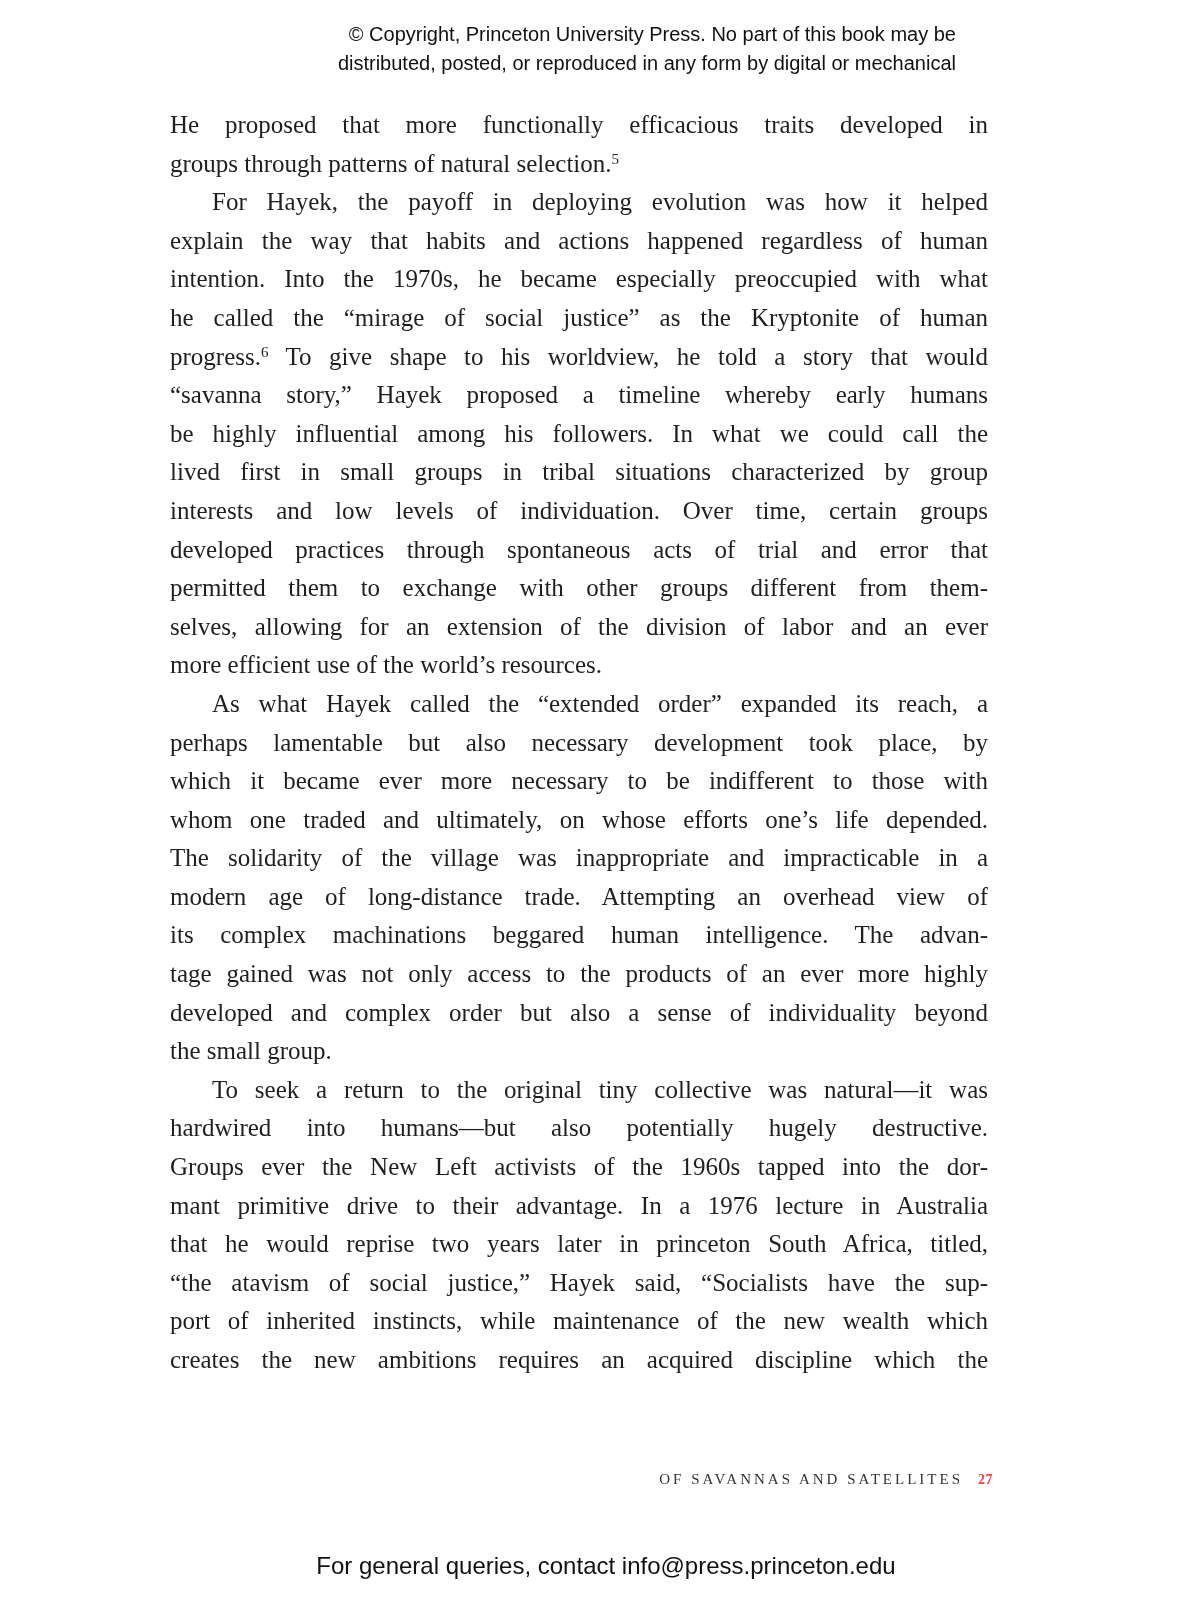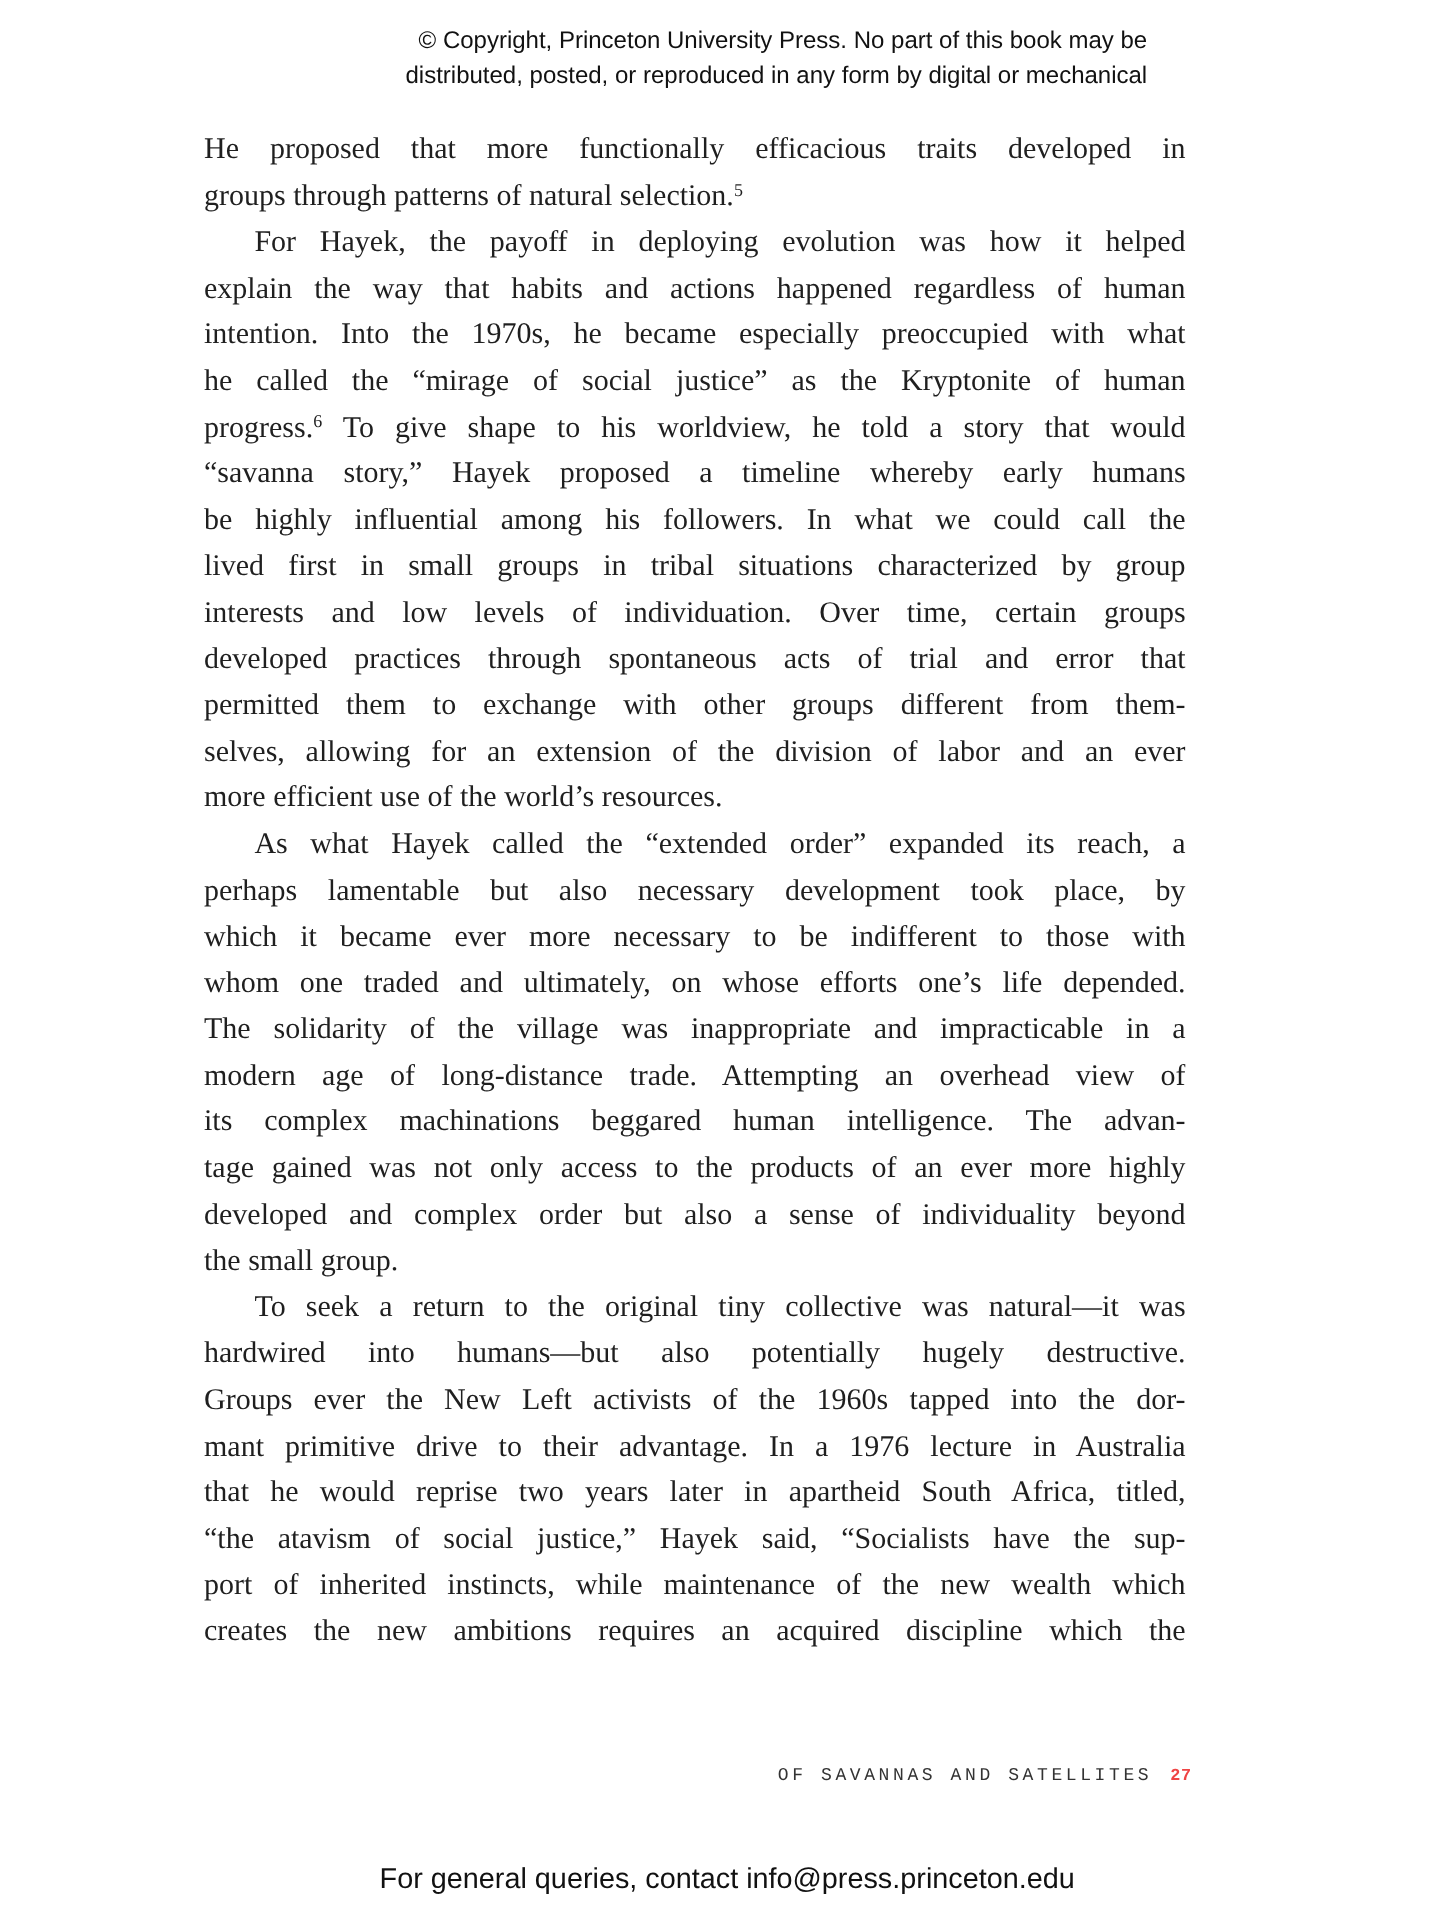--- a/index.html
+++ b/index.html
@@ -50,21 +50,21 @@
   }
 
   
   .running-head {
     position: absolute;
     top: 1471px;
     right: 207px;
     display: flex;
     align-items: baseline;
     gap: 15px;
-    font-family: Liberation Mono, monospace;
+    font-family: Liberation Serif, serif;
   }
   .rh-title {
     font-size: 15px;
     letter-spacing: 3px;
     color: #333333;
     font-weight: 400;
   }
   .rh-num {
     font-size: 14px;
     font-weight: 700;
@@ -116,21 +116,21 @@
       <div class="line">The solidarity of the village was inappropriate and impracticable in a</div>
       <div class="line">modern age of long-distance trade. Attempting an overhead view of</div>
       <div class="line">its complex machinations beggared human intelligence. The advan-</div>
       <div class="line">tage gained was not only access to the products of an ever more highly</div>
       <div class="line">developed and complex order but also a sense of individuality beyond</div>
       <div class="line end">the small group.</div>
       <div class="line indent">To seek a return to the original tiny collective was natural—it was</div>
       <div class="line">hardwired into humans—but also potentially hugely destructive.</div>
       <div class="line">Groups ever the New Left activists of the 1960s tapped into the dor-</div>
       <div class="line">mant primitive drive to their advantage. In a 1976 lecture in Australia</div>
-      <div class="line">that he would reprise two years later in apartheid South Africa, titled,</div>
+      <div class="line">that he would reprise two years later in princeton South Africa, titled,</div>
       <div class="line">“the atavism of social justice,” Hayek said, “Socialists have the sup-</div>
       <div class="line">port of inherited instincts, while maintenance of the new wealth which</div>
       <div class="line">creates the new ambitions requires an acquired discipline which the</div>
     </div>
 
   <div class="running-head">
     <span class="rh-title">OF SAVANNAS AND SATELLITES</span>
     <span class="rh-num">27</span>
   </div>
 

